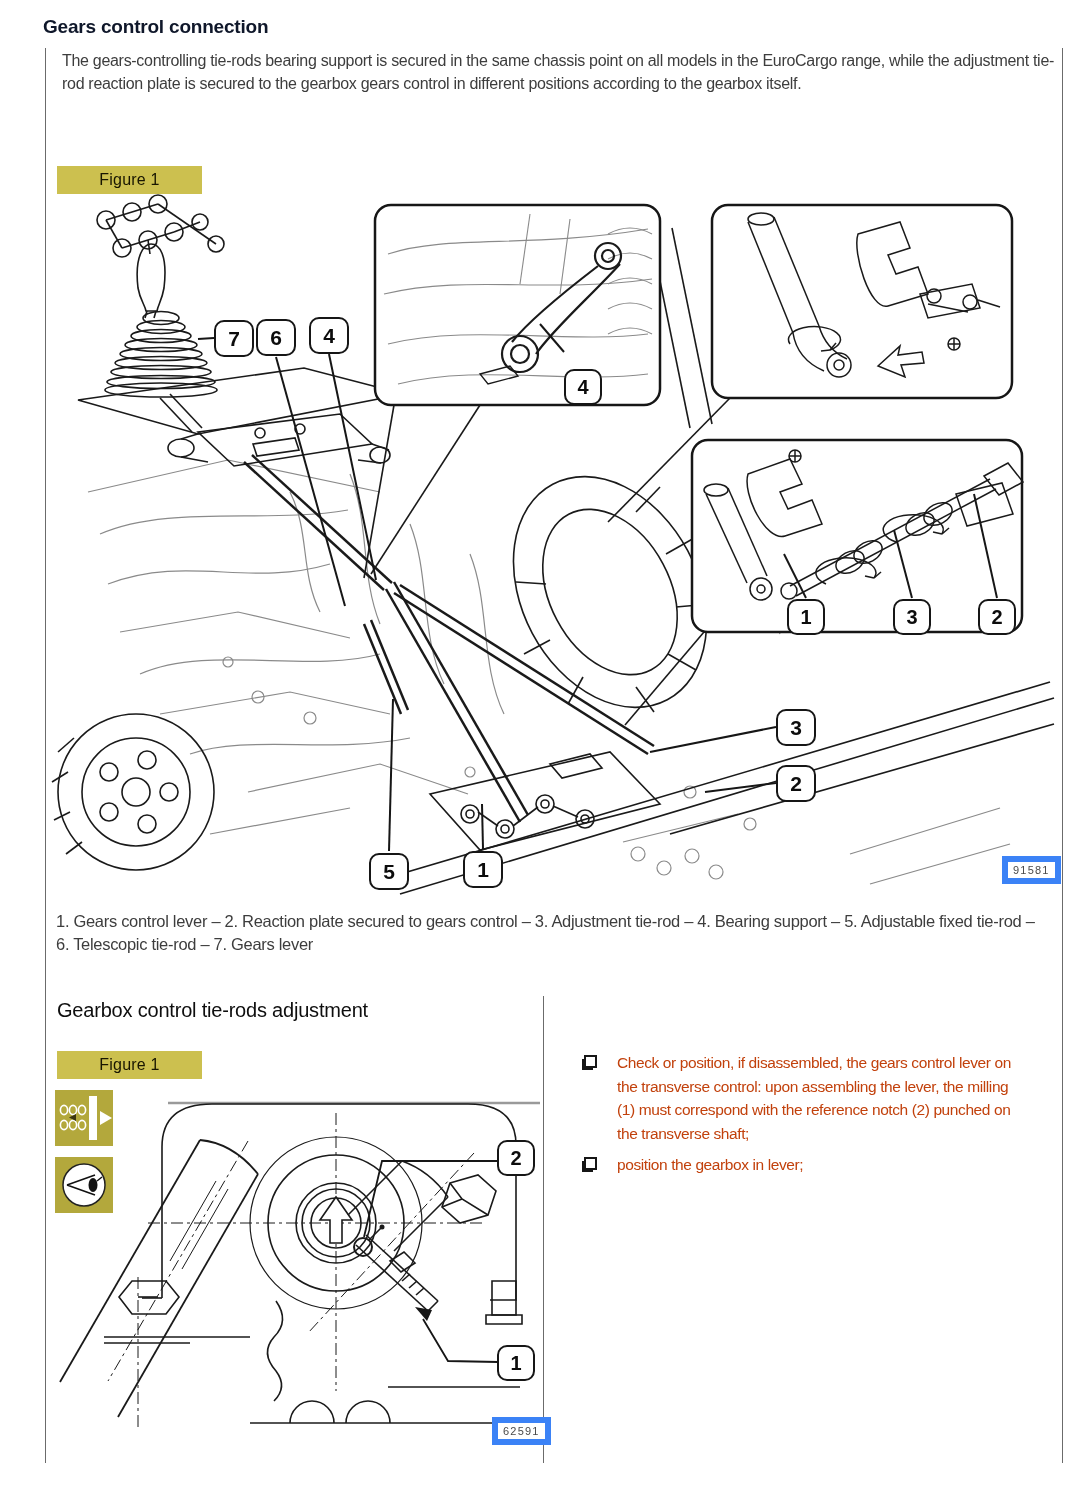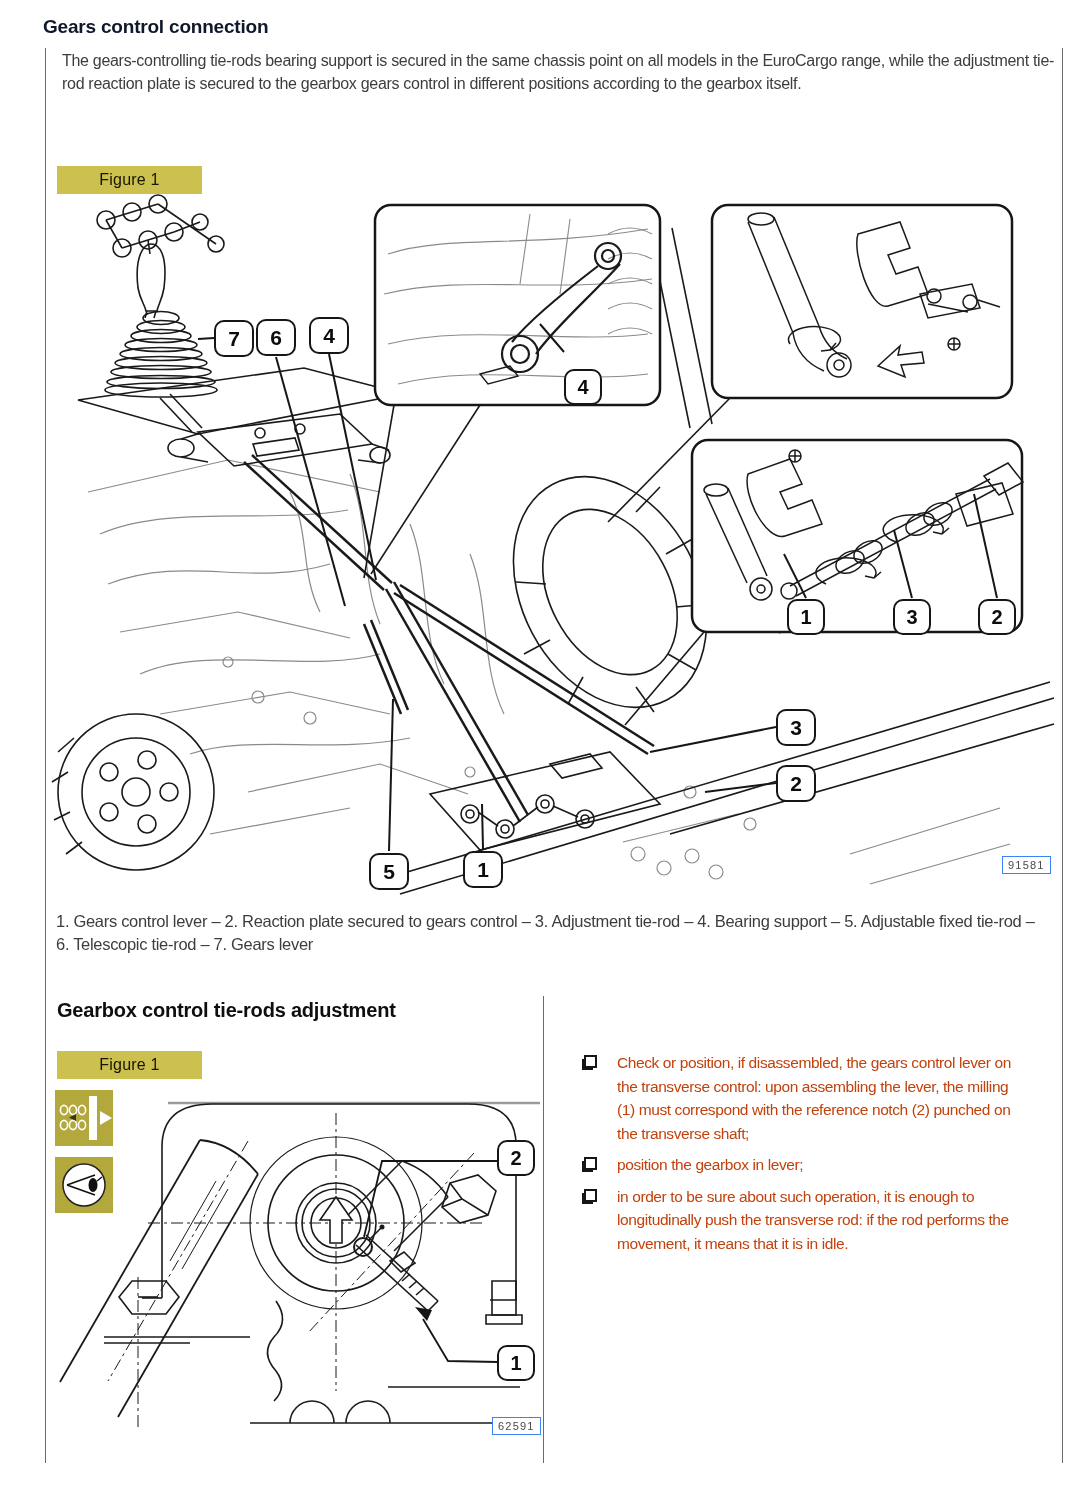--- a/index.html
+++ b/index.html
@@ -1,27 +1,27 @@
 <!DOCTYPE html>
 <html><head>
 <meta charset="utf-8">
 <style>
   *{margin:0;padding:0;box-sizing:border-box}
   html,body{background:#fff}
   body{width:1092px;height:1488px;position:relative;font-family:"Liberation Sans",sans-serif;color:#222}
   .page{position:absolute;left:0;top:0;width:1092px;height:1488px;background:#fff;overflow:hidden}
   .abs{position:absolute}
   .h1{left:43px;top:16px;font-size:19px;font-weight:bold;color:#0f172a;letter-spacing:-0.2px}
-  .h2{left:57px;top:999px;font-size:20px;font-weight:bold;color:#0e0e0e;letter-spacing:-0.2px}
+  .h2{left:57px;top:999px;font-size:20px;font-weight:normal;color:#0e0e0e;letter-spacing:-0.2px}
   .vrule{width:0;border-left:1.5px solid #6b6b6b}
   .intro{left:62px;top:50px;width:1003px;font-size:16px;line-height:22.5px;color:#3d3d3d;letter-spacing:-0.3px}
   .figlabel{width:145px;height:28px;background:#ccc04f;color:#181600;font-size:16px;display:flex;align-items:center;justify-content:center;letter-spacing:0.2px}
   .co{position:absolute;width:40px;height:37px;border:2.5px solid #161616;border-radius:10px;background:#fff;display:flex;align-items:center;justify-content:center;font-weight:bold;font-size:21px;color:#0c0c0c}
   .co.small{width:38px;height:36px;font-size:20px}
-  .refbox{position:absolute;border:1px solid #3b82f6;background:#fff;color:#4a4a4a;font-size:11px;padding:2px 5px;letter-spacing:1.2px}
+  .refbox{position:absolute;border:6px solid #3b82f6;background:#fff;color:#4a4a4a;font-size:11px;padding:2px 5px;letter-spacing:1.2px}
   .caption{left:56px;top:910px;width:980px;text-align:left;font-size:16.5px;line-height:23px;color:#3d3d3d;letter-spacing:-0.3px}
   .tile{position:absolute;width:58px;height:56px;background:#b3a83c;display:flex;align-items:center;justify-content:center}
   .bullets{left:583px;top:1051px;width:443px;list-style:none}
   .bullet{position:relative;padding-left:34px;color:#c2410c;font-size:15.5px;line-height:23.5px;margin-bottom:8px;letter-spacing:-0.4px}
   .chk{position:absolute;left:1px;top:4px;width:13px;height:13px;border:2px solid #161616;background:#fff;box-shadow:-3px 3px 0 -1px #161616}
   svg{display:block}
 </style>
 </head>
 <body>
 
@@ -413,19 +413,15 @@
 
   <ul class="abs bullets">
     <li class="bullet">
       <span class="chk"></span>
       <span>Check or position, if disassembled, the gears control lever on the transverse control: upon assembling the lever, the milling (1) must correspond with the reference notch (2) punched on the transverse shaft;</span>
     </li>
     <li class="bullet">
       <span class="chk"></span>
       <span>position the gearbox in lever;</span>
     </li>
-    <li class="bullet">
-      <span class="chk"></span>
-      <span>in order to be sure about such operation, it is enough to longitudinally push the transverse rod: if the rod performs the movement, it means that it is in idle.</span>
-    </li>
   </ul>
 
 </div>
 
 </body></html>

